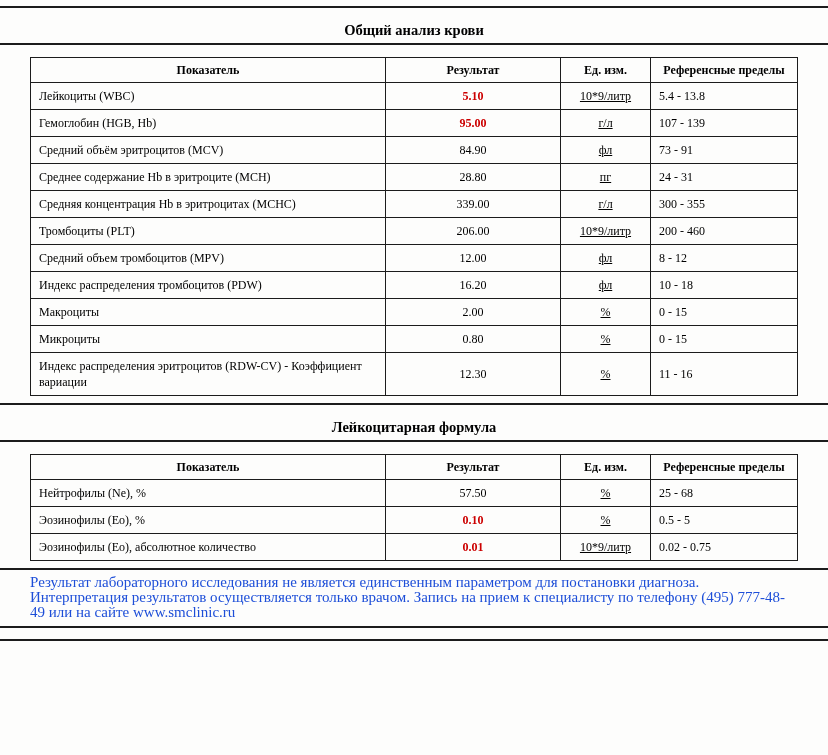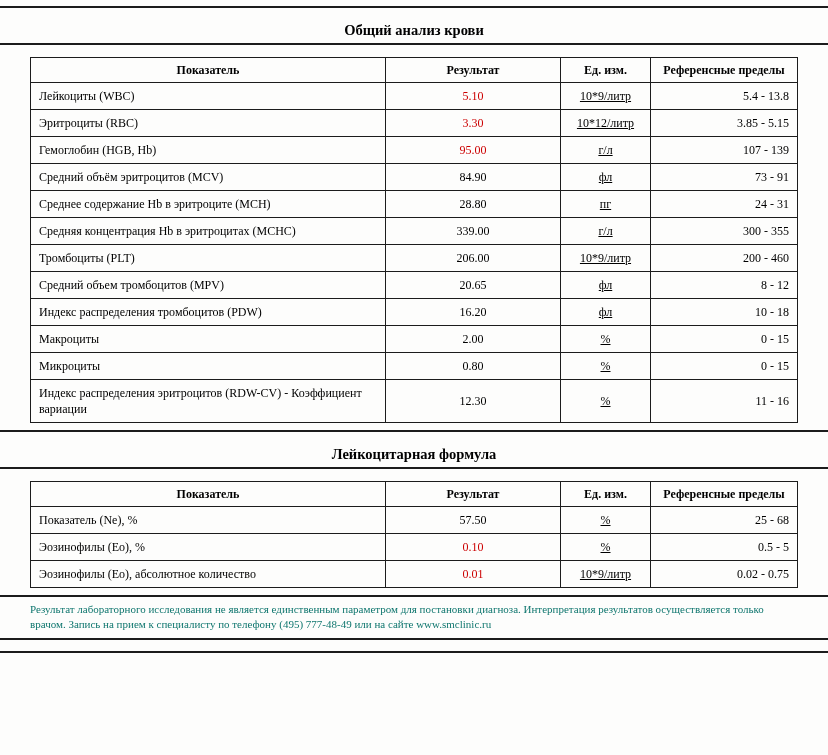--- a/index.html
+++ b/index.html
@@ -38,29 +38,29 @@
     text-align: center;
     padding: 4px 4px;
   }
   col.c1 { width: 355px; }
   col.c2 { width: 175px; }
   col.c3 { width: 90px;  }
   col.c4 { width: 147px; }
   td.name   { text-align: left; }
   td.result { text-align: center; }
   td.unit   { text-align: center; text-decoration: underline; }
-  td.range  { text-align: right; }
-  td.result.abnormal { color: var(--abnormal, #cc0000); font-weight: normal; text-align: center; }
+  td.range  { text-align: left; }
+  td.result.abnormal { color: var(--abnormal, #cc0000); font-weight: bold; text-align: center; }
   .footer { margin-top: 4px; }
   .disclaimer {
     border-top: 2px solid #1c1c1c;
     padding: 5px 30px 6px;
-    font-size: 11px;
+    font-size: 15px;
     line-height: 15px;
-    color: #0f766e;
+    color: #1d4ed8;
   }
   .signoff {
     border-top: 2px solid #1c1c1c;
     border-bottom: 2px solid #1c1c1c;
     display: flex;
     padding: 5px 0 6px;
     font-size: 12.5px;
   }
 </style>
 </head>
@@ -89,26 +89,20 @@
     </thead>
     <tbody>
 
         <tr>
           <td class="name">Лейкоциты (WBC)</td>
           <td class="result abnormal">5.10</td>
           <td class="unit">10*9/литр</td>
           <td class="range">5.4 - 13.8</td>
         </tr>
 
-        <tr>
-          <td class="name">Эритроциты (RBC)</td>
-          <td class="result abnormal">3.30</td>
-          <td class="unit">10*12/литр</td>
-          <td class="range">3.85 - 5.15</td>
-        </tr>
 
         <tr>
           <td class="name">Гемоглобин (HGB, Hb)</td>
           <td class="result abnormal">95.00</td>
           <td class="unit">г/л</td>
           <td class="range">107 - 139</td>
         </tr>
 
 
         <tr>
@@ -134,21 +128,21 @@
 
         <tr>
           <td class="name">Тромбоциты (PLT)</td>
           <td class="result">206.00</td>
           <td class="unit">10*9/литр</td>
           <td class="range">200 - 460</td>
         </tr>
 
         <tr>
           <td class="name">Средний объем тромбоцитов (MPV)</td>
-          <td class="result">20.65</td>
+          <td class="result">12.00</td>
           <td class="unit">фл</td>
           <td class="range">8 - 12</td>
         </tr>
 
 
         <tr>
           <td class="name">Индекс распределения тромбоцитов (PDW)</td>
           <td class="result">16.20</td>
           <td class="unit">фл</td>
           <td class="range">10 - 18</td>
@@ -194,21 +188,21 @@
         <th>Результат</th>
         <th>Ед. изм.</th>
         <th>Референсные пределы</th>
       </tr>
     </thead>
     <tbody>
 
 
 
         <tr>
-          <td class="name">Показатель (Ne), %</td>
+          <td class="name">Нейтрофилы (Ne), %</td>
           <td class="result">57.50</td>
           <td class="unit">%</td>
           <td class="range">25 - 68</td>
         </tr>
 
 
         <tr>
           <td class="name">Эозинофилы (Eo), %</td>
           <td class="result abnormal">0.10</td>
           <td class="unit">%</td>

